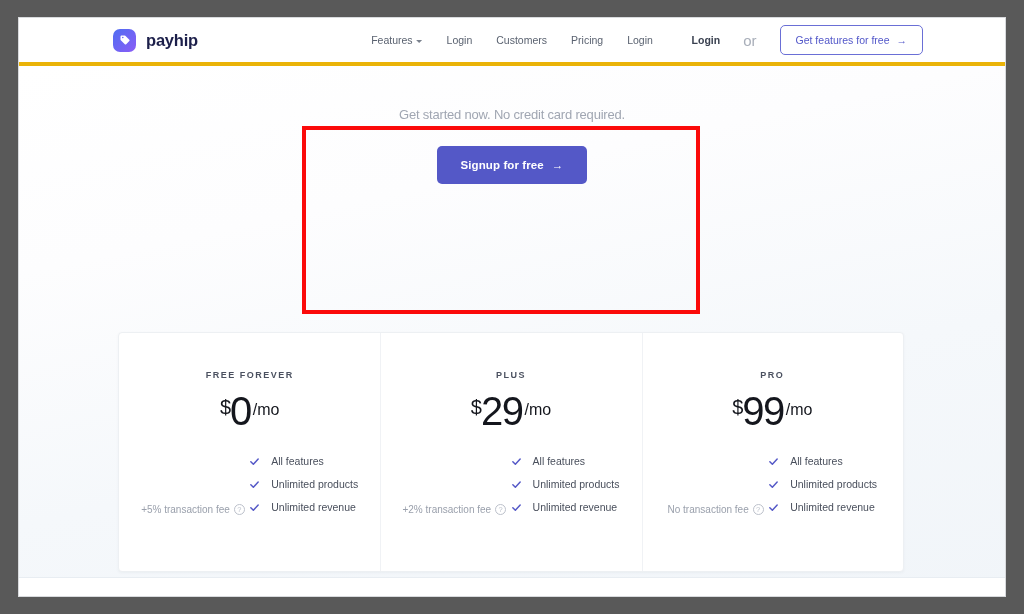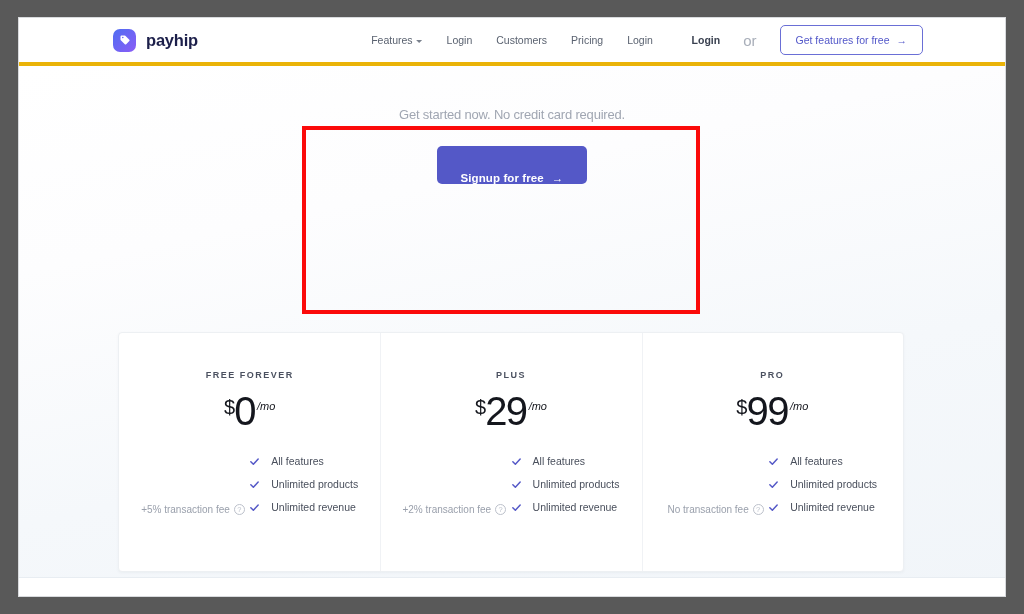--- a/index.html
+++ b/index.html
@@ -150,21 +150,21 @@
   }
   #hero-sub {
     margin-top: 15px;
     font-size: 13px;
     color: #a0a6b2;
     letter-spacing: -0.2px;
   }
   #hero-cta {
     margin-top: 24px;
     display: inline-flex;
-    align-items: flex-end;
+    align-items: center;
     justify-content: center;
     gap: 8px;
     background: #5458c7;
     color: #ffffff;
     border: none;
     border-radius: 5px;
     padding: 0 24px;
     height: 38px;
     font-size: 11.5px;
     font-weight: bold;
@@ -232,26 +232,25 @@
     margin-top: 5px;
     letter-spacing: -1px;
   }
   .price-amount {
     font-size: 40px;
     font-weight: normal;
     letter-spacing: -1.5px;
     line-height: 0.95;
   }
   .price-period {
-    font-size: 11px;
+    font-size: 16px;
     color: #14161d;
     align-self: flex-end;
-    margin-bottom: 18px;
+    margin-bottom: 12px;
     margin-left: 2px;
-    font-style: italic;
   }
   .plan-fee {
     margin-top: 8px;
     font-size: 10px;
     color: #9aa0ac;
     display: inline-flex;
     align-items: center;
     gap: 4px;
     justify-content: center;
   }

